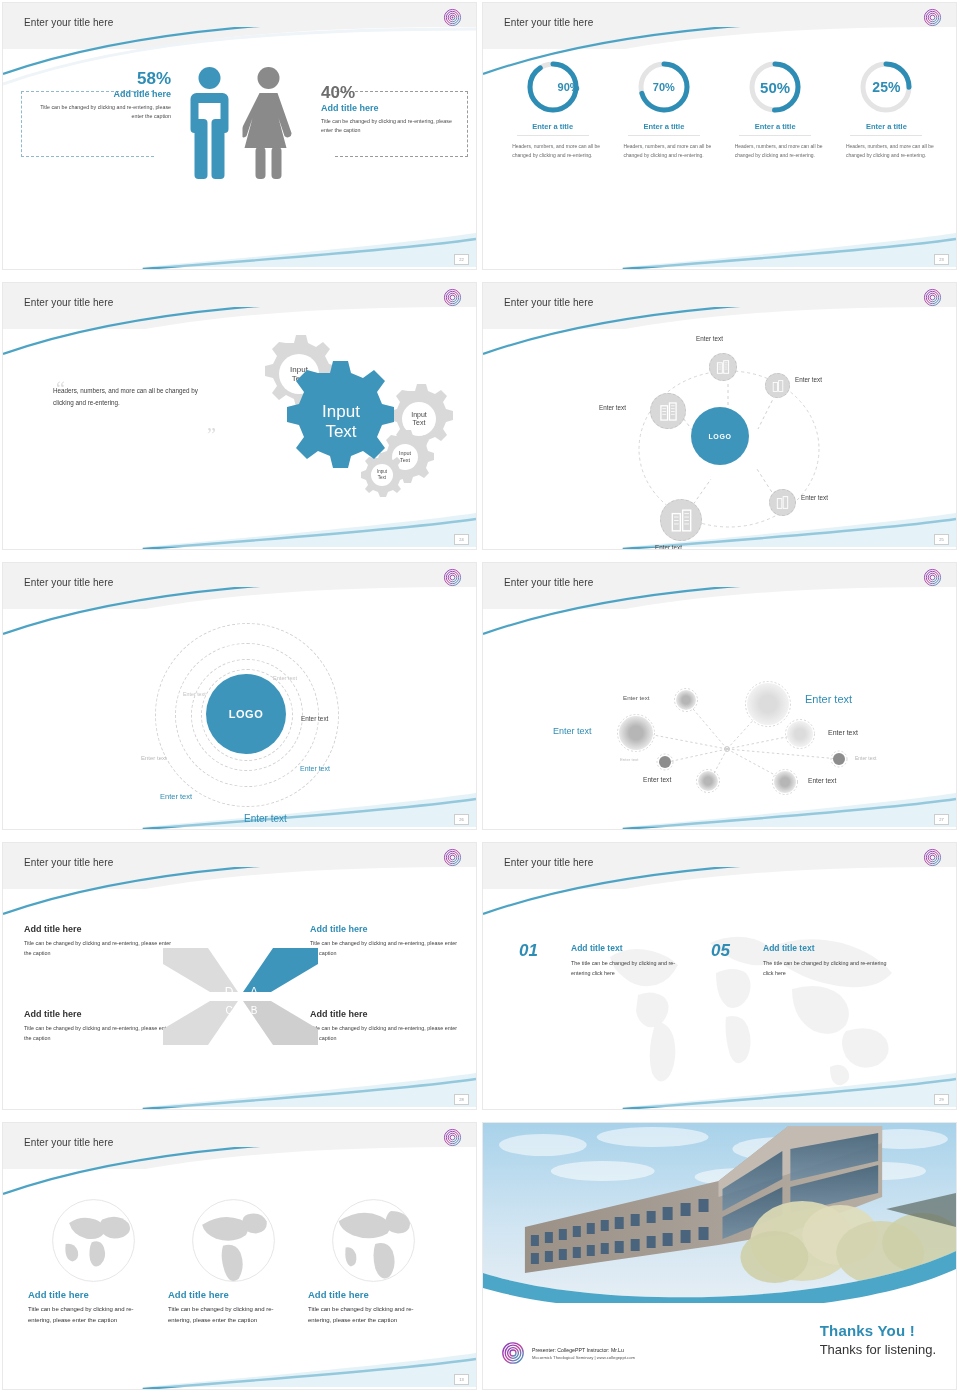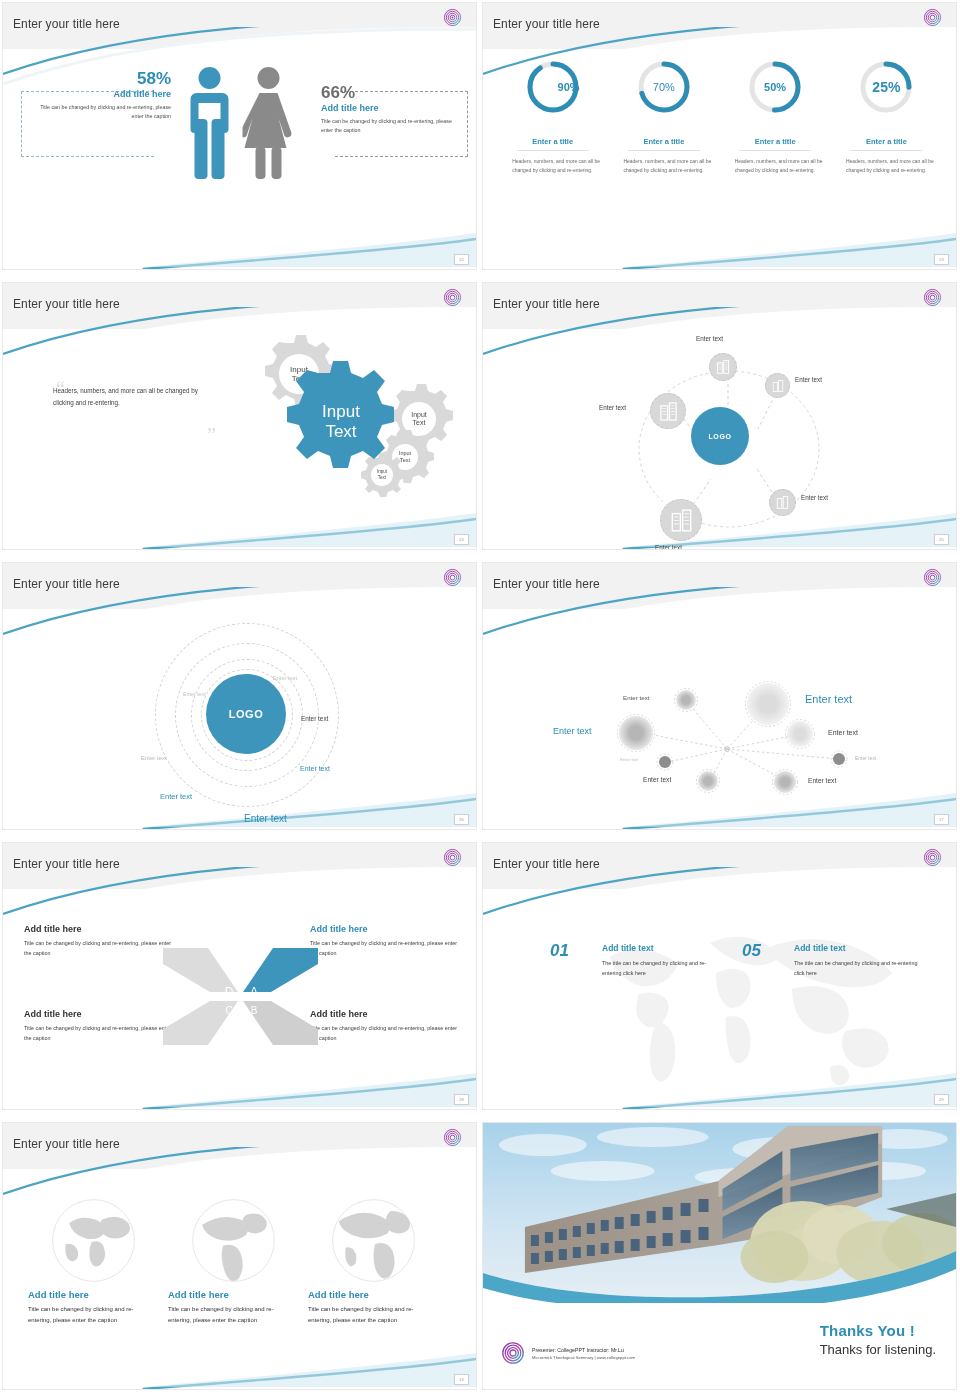--- a/index.html
+++ b/index.html
@@ -4,21 +4,21 @@
 <style>
   html,body{margin:0;padding:0;background:#ffffff;}
   body{width:960px;height:1400px;font-family:"Liberation Sans",sans-serif;-webkit-font-smoothing:antialiased;}
   .deck{width:960px;height:1400px;display:grid;grid-template-columns:480px 480px;grid-template-rows:repeat(5,280px);}
   .cell{position:relative;box-sizing:border-box;padding:3px 4px 11px 3px;}
   .slide{position:relative;width:100%;height:100%;background:#ffffff;overflow:hidden;
          box-shadow:0 0 0 1px #e9e9e9;}
   
   .hdr{position:absolute;left:0;top:0;width:100%;height:46px;background:#f2f2f2;z-index:1;}
   .hdr-curve{position:absolute;left:0;top:24px;width:100%;height:60px;z-index:2;overflow:hidden;}
-  .title{position:absolute;left:10px;top:14px;font-size:12px;color:#3b3b3b;letter-spacing:.1px;z-index:6;}
+  .title{position:absolute;left:21px;top:14px;font-size:10px;color:#3b3b3b;letter-spacing:.1px;z-index:6;}
   .logo{position:absolute;right:14px;top:5px;width:19px;height:19px;z-index:7;}
   .botcurve{position:absolute;left:0;bottom:0;width:100%;height:42px;z-index:2;}
   .pagenum{position:absolute;right:7px;bottom:4px;width:13px;height:9px;border:1px solid #cdcdcd;
            background:#fff;font-size:4px;line-height:9px;text-align:center;color:#9a9a9a;z-index:9;}
   .body{position:absolute;left:0;top:46px;width:100%;bottom:0;z-index:4;}
   
   .blue{color:#2e8db5;}
   .grey-t{color:#6d6d6d;}
   .h-blue{color:#2e8db5;font-weight:bold;}
   .h-dark{color:#333333;font-weight:bold;}
@@ -30,21 +30,21 @@
   .s1-right{position:absolute;right:15px;top:34px;width:140px;text-align:left;}
   .pct{font-size:17px;font-weight:bold;line-height:20px;}
   .s1-dash-l{position:absolute;left:18px;top:42px;width:132px;height:64px;border:1px dashed #8fb9cc;
              border-right:none;}
   .s1-dash-r{position:absolute;right:8px;top:42px;width:132px;height:64px;border:1px dashed #9a9a9a;
              border-left:none;}
   
   .donuts{position:absolute;left:0;top:10px;width:100%;display:flex;justify-content:space-around;padding:0 14px;box-sizing:border-box;}
   .dcol{width:95px;text-align:center;}
   .dring{position:relative;width:56px;height:56px;margin:0 auto;}
-  .dlabel{font-size:7.5px;font-weight:bold;color:#2e8db5;margin-top:22px;}
+  .dlabel{font-size:7.5px;font-weight:bold;color:#2e8db5;margin-top:7px;}
   .dline{width:72px;height:1px;background:#e3e3e3;margin:4px auto 6px;}
   .dtext{font-size:5px;line-height:8.6px;color:#6a6a6a;text-align:left;padding-left:7px;}
   
   .quote-box{position:absolute;left:50px;top:56px;width:150px;}
   .quote-box p{margin:0;font-size:6.3px;line-height:12px;color:#3d3d3d;}
   .qm{position:absolute;font-size:20px;color:#dcdcdc;font-family:"Liberation Serif",serif;line-height:1;}
   
   .hub-lbl{position:absolute;font-size:6.3px;color:#3d3d3d;white-space:nowrap;}
   .hub-core{position:absolute;border-radius:50%;background:#3d95bb;color:#fff;font-size:7px;
             font-weight:bold;display:flex;align-items:center;justify-content:center;letter-spacing:.6px;}
@@ -54,21 +54,21 @@
   .cc{position:absolute;border-radius:50%;border:1px dashed #d2d2d2;}
   .cc-core{position:absolute;border-radius:50%;background:#3d95bb;color:#fff;display:flex;
            align-items:center;justify-content:center;font-size:11px;font-weight:bold;letter-spacing:.5px;}
   .cc-lbl{position:absolute;white-space:nowrap;}
   .nlbl{position:absolute;white-space:nowrap;}
   
   .x-txt{position:absolute;width:150px;}
   .x-txt h4{margin:0 0 5px 0;font-size:9px;}
   .x-txt p{margin:0;font-size:5.4px;line-height:9.5px;color:#3f3f3f;}
   
-  .numblk{position:absolute;margin-left:31px;}
+  .numblk{position:absolute;}
   .numblk .n{font-size:17px;font-style:italic;font-weight:bold;color:#2e8db5;position:absolute;left:0;top:-2px;}
   .numblk h4{margin:0 0 5px 0;font-size:8.5px;color:#2e8db5;font-weight:bold;}
   .numblk p{margin:0;font-size:5.4px;line-height:10px;color:#3f3f3f;}
   
   .gcol{position:absolute;width:125px;}
   .gcol h4{margin:0 0 4px 0;font-size:9.5px;color:#2e8db5;font-weight:bold;}
   .gcol p{margin:0;font-size:6px;line-height:11px;color:#333;}
   
   .photo{position:absolute;left:0;top:0;width:100%;height:180px;overflow:hidden;}
   .thanks{position:absolute;right:20px;bottom:32px;text-align:left;margin-top:36px;}
@@ -124,21 +124,21 @@
         <rect x="13" y="84" width="10" height="32" rx="4" fill="#8a8a8a"></rect>
         <rect x="29" y="84" width="10" height="32" rx="4" fill="#8a8a8a"></rect>
       </svg>
     </div>
     <div class="s1-left">
       <div class="pct blue">58%</div>
       <div class="addtitle h-blue">Add title here</div>
       <div class="cap" style="margin-top:4px">Title can be changed by clicking and re-entering, please enter the caption</div>
     </div>
     <div class="s1-right">
-      <div class="pct grey-t">66%</div>
+      <div class="pct grey-t">40%</div>
       <div class="addtitle h-blue">Add title here</div>
       <div class="cap" style="margin-top:4px">Title can be changed by clicking and re-entering, please enter the caption</div>
     </div>
   </div>
   <svg class="botcurve" viewBox="0 0 474 42" preserveAspectRatio="none">
     <path d="M140,42 C300,30 420,20 474,12" stroke="#4ca3c4" stroke-width="2.4" fill="none"></path>
     <path d="M474,6 C420,14 300,26 140,40 L474,40 Z" fill="#cfe7f0" opacity=".55"></path>
   </svg>
   <div class="pagenum">22</div>
  </div>
@@ -175,34 +175,34 @@
         <div class="dline"></div>
         <div class="dtext">Headers, numbers, and more can all be changed by clicking and re-entering.</div>
       </div>
 
       <div class="dcol">
         <div class="dring">
           <svg viewBox="0 0 56 56" width="56" height="56">
             <circle cx="28" cy="28" r="23" fill="none" stroke="#e4e4e4" stroke-width="5"></circle>
             <circle cx="28" cy="28" r="23" fill="none" stroke="#2e8db5" stroke-width="5" stroke-linecap="round" stroke-dasharray="101.2 173.4" transform="rotate(-90 28 28)"></circle>
           </svg>
-          <div style="position:absolute;left:0;top:0;width:56px;height:56px;display:flex;align-items:center;justify-content:center;font-size:11px;font-weight:normal;color:#2e8db5;">70%</div>
+          <div style="position:absolute;left:0;top:0;width:56px;height:56px;display:flex;align-items:center;justify-content:center;font-size:11px;font-weight:bold;color:#2e8db5;">70%</div>
         </div>
         <div class="dlabel">Enter a title</div>
         <div class="dline"></div>
         <div class="dtext">Headers, numbers, and more can all be changed by clicking and re-entering.</div>
       </div>
 
       <div class="dcol">
         <div class="dring">
           <svg viewBox="0 0 56 56" width="56" height="56">
             <circle cx="28" cy="28" r="23" fill="none" stroke="#e4e4e4" stroke-width="5"></circle>
             <circle cx="28" cy="28" r="23" fill="none" stroke="#2e8db5" stroke-width="5" stroke-linecap="round" stroke-dasharray="72.3 202.3" transform="rotate(-90 28 28)"></circle>
           </svg>
-          <div style="position:absolute;left:0;top:0;width:56px;height:56px;display:flex;align-items:center;justify-content:center;font-size:11px;font-weight:bold;color:#2e8db5;">50%</div>
+          <div style="position:absolute;left:0;top:0;width:56px;height:56px;display:flex;align-items:center;justify-content:center;font-size:15px;font-weight:bold;color:#2e8db5;">50%</div>
         </div>
         <div class="dlabel">Enter a title</div>
         <div class="dline"></div>
         <div class="dtext">Headers, numbers, and more can all be changed by clicking and re-entering.</div>
       </div>
 
       <div class="dcol">
         <div class="dring">
           <svg viewBox="0 0 56 56" width="56" height="56">
             <circle cx="28" cy="28" r="23" fill="none" stroke="#e4e4e4" stroke-width="5"></circle>

